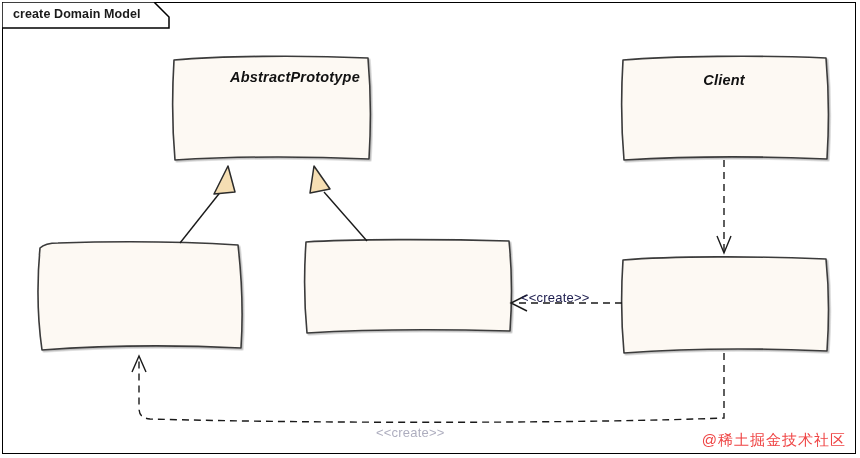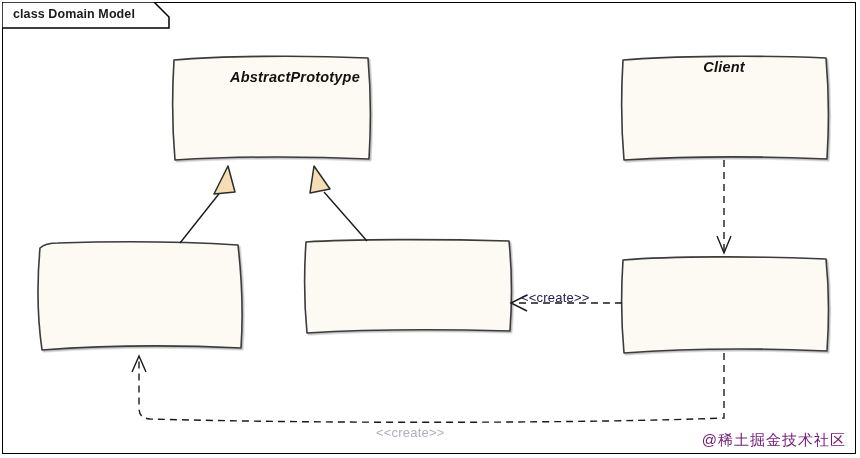--- a/index.html
+++ b/index.html
@@ -87,21 +87,21 @@
     color: #6b6b8a;
     opacity: 0.55;
   }
 
   .watermark {
     position: absolute;
     right: 14px;
     bottom: 8px;
     font-family: "Liberation Sans", sans-serif;
     font-size: 15px;
-    color: #701a75;
+    color: #ef4444;
     white-space: nowrap;
     letter-spacing: 1px;
   }
 
   
   .hotspot {
     position: absolute;
     background: transparent;
   }
 </style>
@@ -109,21 +109,21 @@
 <body>
 
 <div id="canvas">
 
   <div class="frame"></div>
 
   <div class="frame-tab">
     <svg width="168" height="28" viewBox="0 0 168 28">
       <path d="M0,0 L152,0 L167,15 L167,26 L0,26 Z" fill="#ffffff" stroke="#000000" stroke-width="1.5"></path>
     </svg>
-    <span class="frame-tab-label">class Domain Model</span>
+    <span class="frame-tab-label">create Domain Model</span>
   </div>
 
   <svg id="wires" viewBox="0 0 860 458">
     <defs>
       <filter id="softshadow" x="-20%" y="-20%" width="150%" height="150%">
         <feDropShadow dx="1.5" dy="1.5" stdDeviation="0.7" flood-color="#888888" flood-opacity="0.55"></feDropShadow>
       </filter>
     </defs>
 
     <g>
@@ -191,21 +191,21 @@
       <path d="M724,353 L724,418
                C 600,423 330,424 150,419
                C 142,418 139,415 139,408
                L139,360" fill="none" stroke="#1a1a1a" stroke-width="1.4" stroke-dasharray="7,5"></path>
       <path d="M132,372 L139,356 L146,372" fill="none" stroke="#1a1a1a" stroke-width="1.4" stroke-linejoin="miter"></path>
     </g>
   </svg>
 
   <div class="class-label" style="left:172px; top:69px; width:198px;padding-left:24px;">AbstractPrototype</div>
 
-  <div class="class-label" style="left:620px; top:59px; width:208px;">Client</div>
+  <div class="class-label" style="left:620px; top:72px; width:208px;">Client</div>
 
 
 
 
   <div class="edge-label" style="left:521px; top:290px;">&lt;&lt;create&gt;&gt;</div>
 
   <div class="edge-label clipped" style="left:376px; top:425px;">&lt;&lt;create&gt;&gt;</div>
 
   <div class="hotspot" style="left:172px; top:57px; width:198px; height:103px;"></div>
   <div class="hotspot" style="left:620px; top:57px; width:208px; height:103px;"></div>

